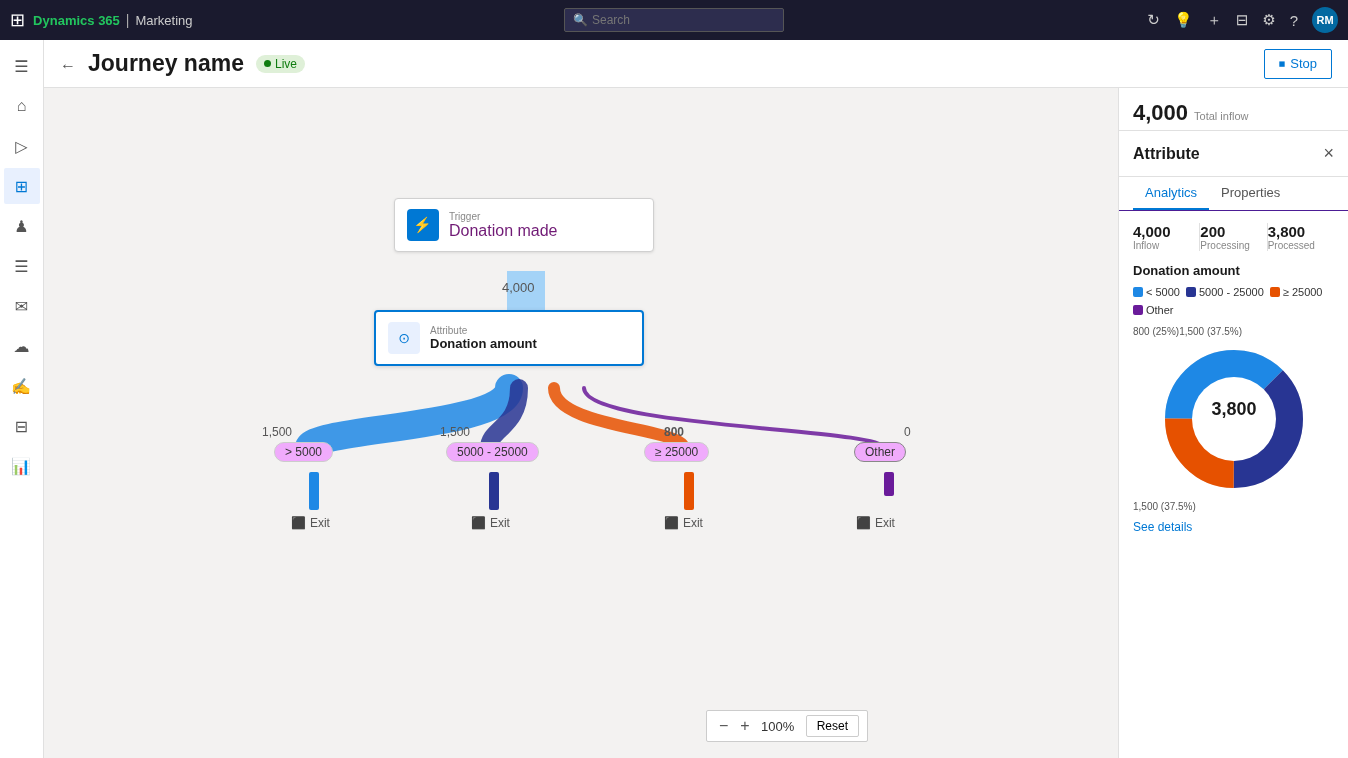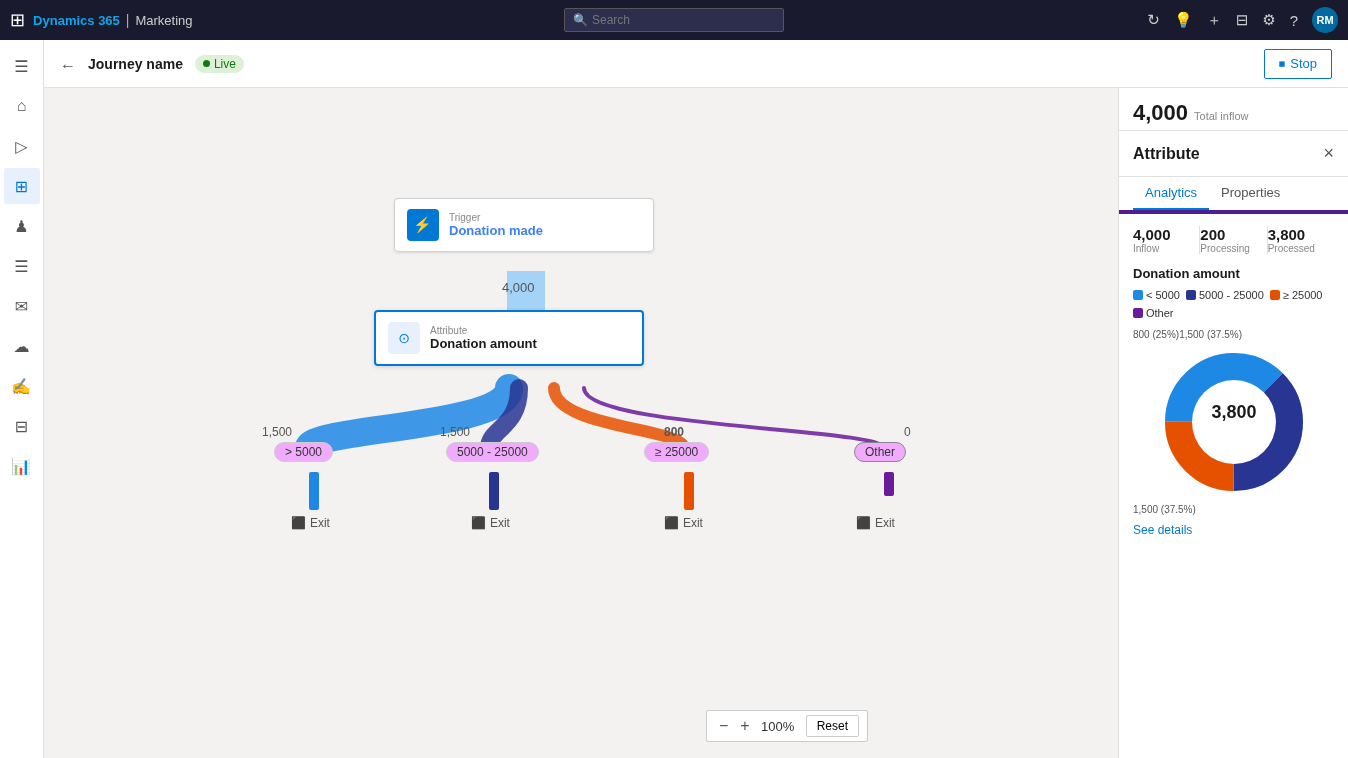--- a/index.html
+++ b/index.html
@@ -10,21 +10,21 @@
       height: 40px;
       background: #1a1a2e;
       display: flex;
       align-items: center;
       padding: 0 10px;
       gap: 8px;
       position: relative;
     }
     .topbar-apps-icon { color: #fff; font-size: 18px; cursor: pointer; }
     .topbar-brand { color: #fff; font-size: 14px; display: flex; align-items: center; gap: 6px; }
-    .topbar-brand-name { font-weight: 600; font-size: 13px; color: #0ea5e9; }
+    .topbar-brand-name { font-weight: 600; font-size: 13px; color: #22c55e; }
     .topbar-module { color: #ccc; font-size: 13px; }
     .topbar-search {
       margin-left: auto;
       position: absolute;
       left: 50%;
       transform: translateX(-50%);
       width: 220px;
       height: 24px;
       background: #2d2d4e;
       border: 1px solid #555;
@@ -81,21 +81,21 @@
     .subheader {
       height: 48px;
       background: #fff;
       border-bottom: 1px solid #e0e0e0;
       display: flex;
       align-items: center;
       padding: 0 16px;
       gap: 12px;
     }
     .back-btn { color: #555; font-size: 16px; cursor: pointer; text-decoration: none; }
-    .journey-title { font-size: 14px; font-weight: 600; color: #1a1a1a; }
+    .journey-title { font-size: 23px; font-weight: 600; color: #1a1a1a; }
     .live-badge {
       display: flex;
       align-items: center;
       gap: 4px;
       font-size: 12px;
       color: #107c10;
       background: #dff0d8;
       padding: 2px 8px;
       border-radius: 10px;
     }
@@ -157,21 +157,21 @@
       background: #0078d4;
       border-radius: 4px;
       display: flex;
       align-items: center;
       justify-content: center;
       color: #fff;
       font-size: 15px;
       flex-shrink: 0;
     }
     .node-trigger-label { font-size: 10px; color: #888; }
-    .node-trigger-name { font-size: 13px; font-weight: 700; color: #3b82f6; }
+    .node-trigger-name { font-size: 16px; font-weight: 400; color: #701a75; }
 
     .node-attribute {
       position: absolute;
       left: 330px;
       top: 222px;
       width: 270px;
       background: #fff;
       border: 2px solid #0078d4;
       border-radius: 4px;
       padding: 10px 12px;
@@ -280,21 +280,21 @@
       justify-content: space-between;
       padding: 12px 14px;
       border-bottom: 1px solid #e0e0e0;
     }
     .panel-title { font-size: 16px; font-weight: 600; color: #1a1a1a; }
     .panel-close { background: none; border: none; font-size: 18px; cursor: pointer; color: #555; }
 
     
     .panel-tabs {
       display: flex;
-      border-bottom: 4px solid #4c1d95;
+      border-bottom: 1px solid #4c1d95;
       padding: 0 14px;
     }
     .panel-tab {
       padding: 8px 12px;
       font-size: 13px;
       cursor: pointer;
       color: #555;
       border-bottom: 2px solid transparent;
     }
     .panel-tab.active { color: #0078d4; border-bottom: 2px solid #0078d4; }

